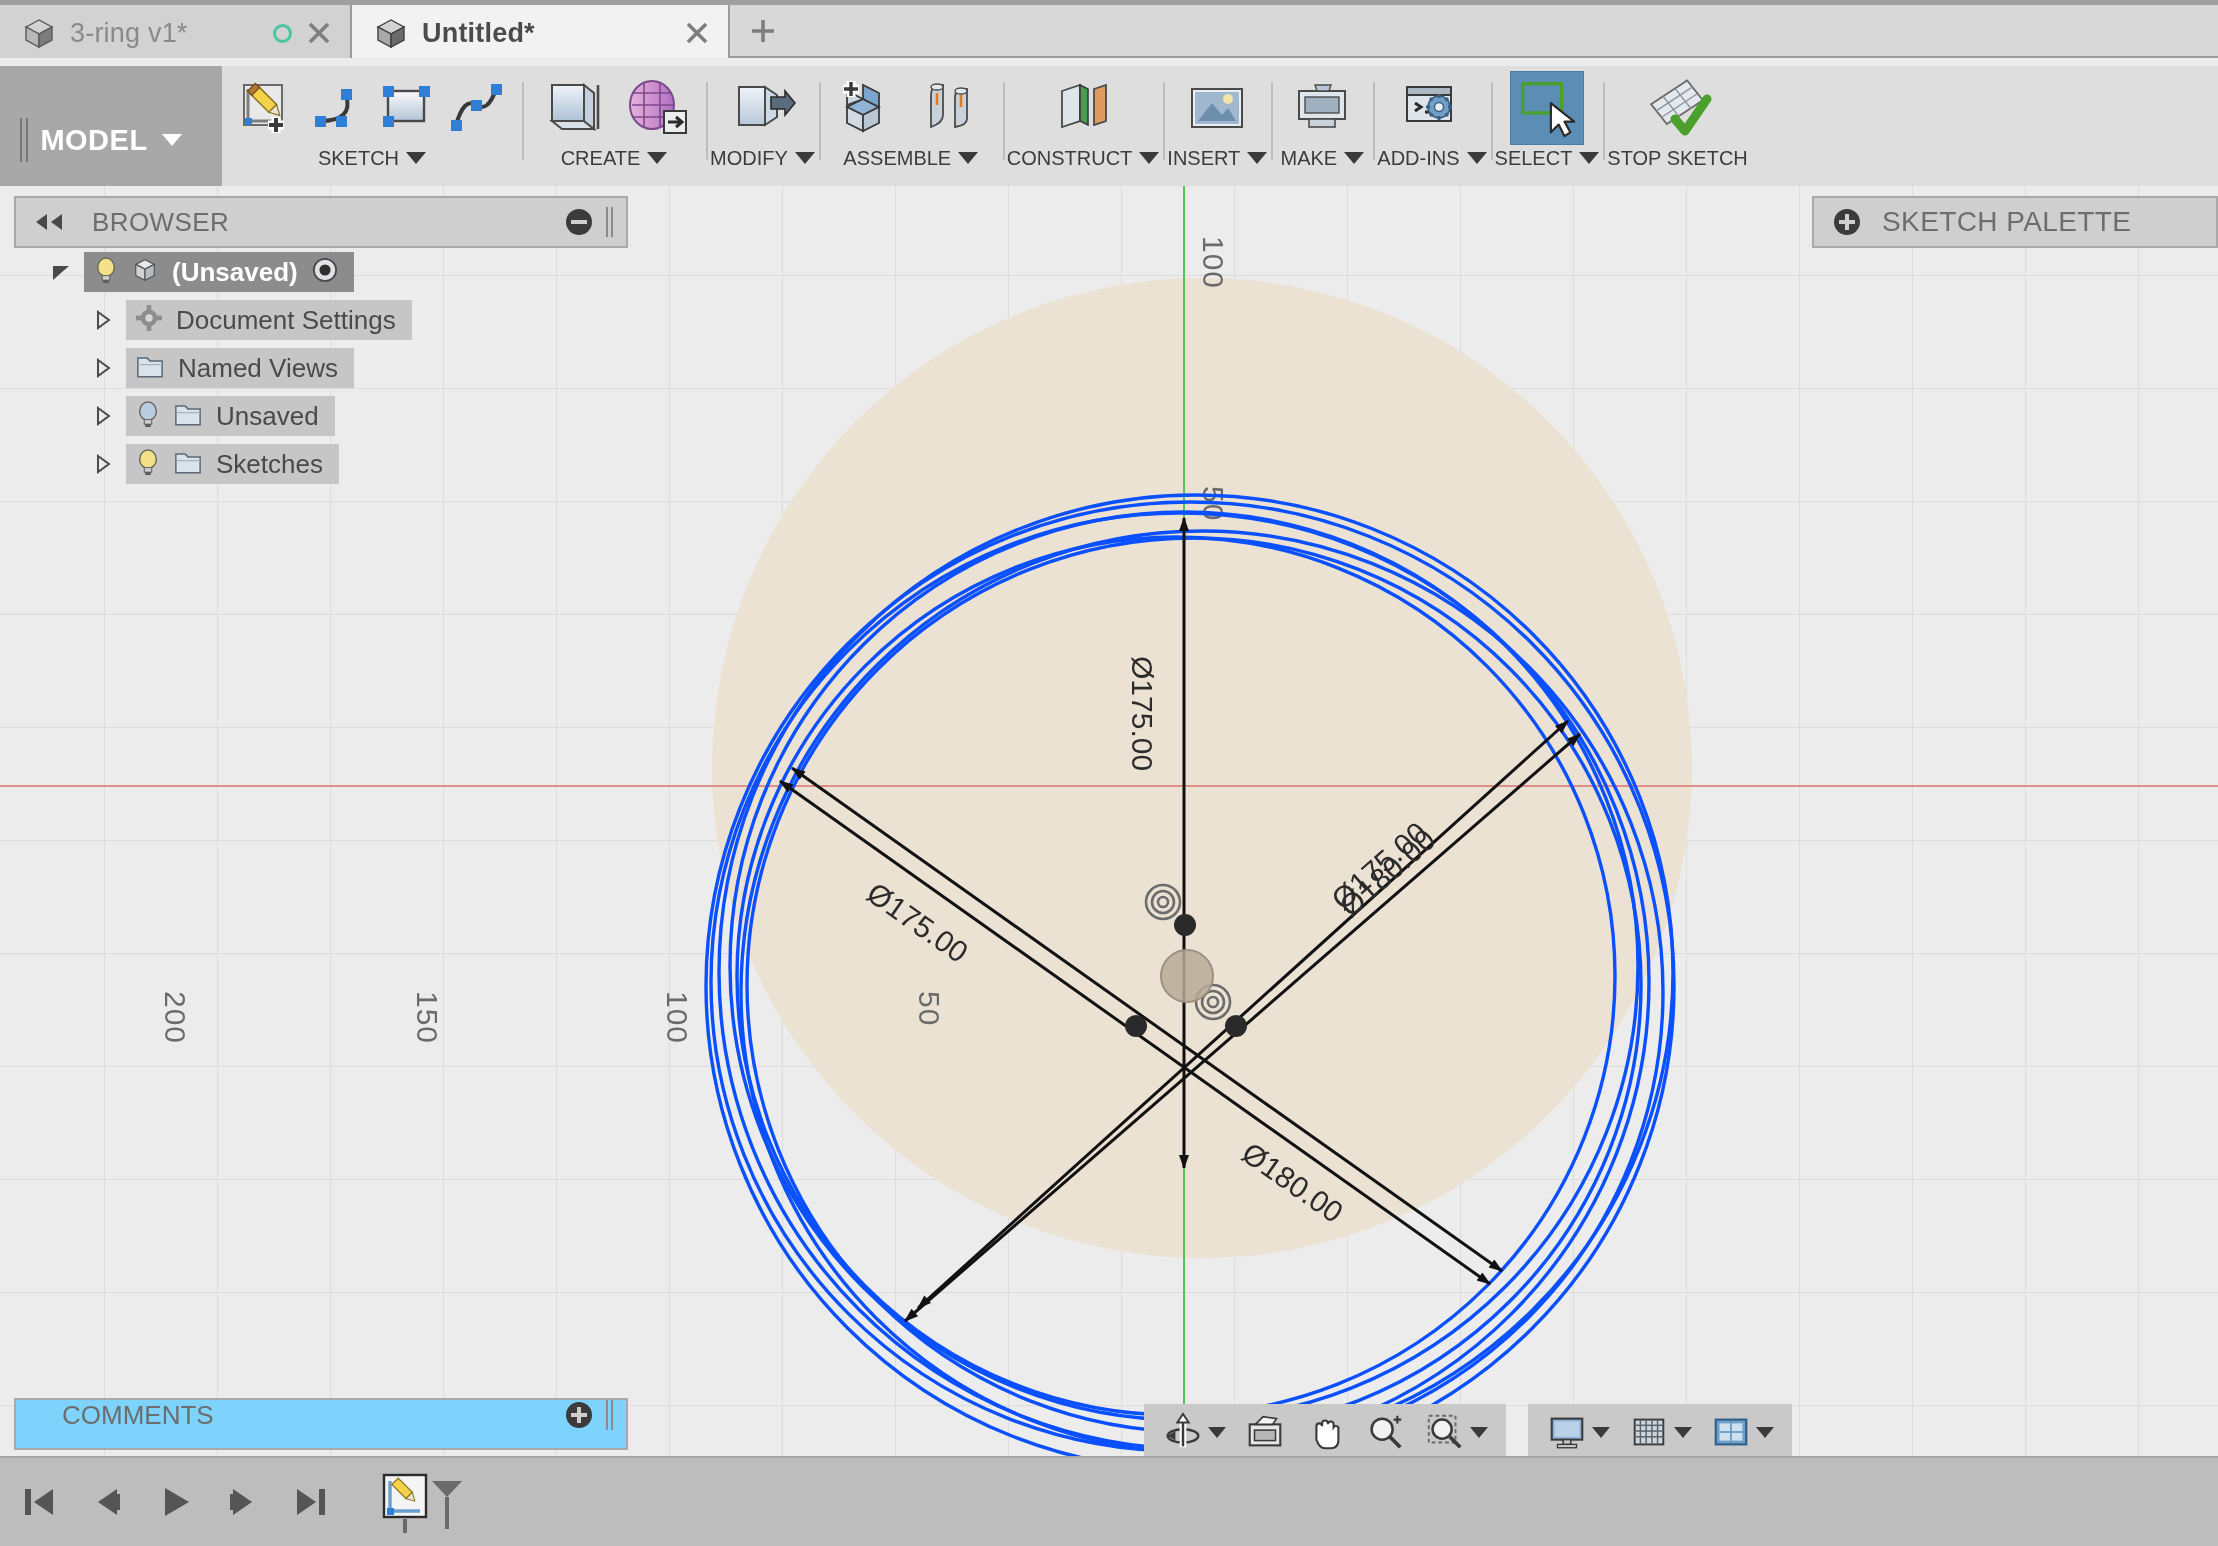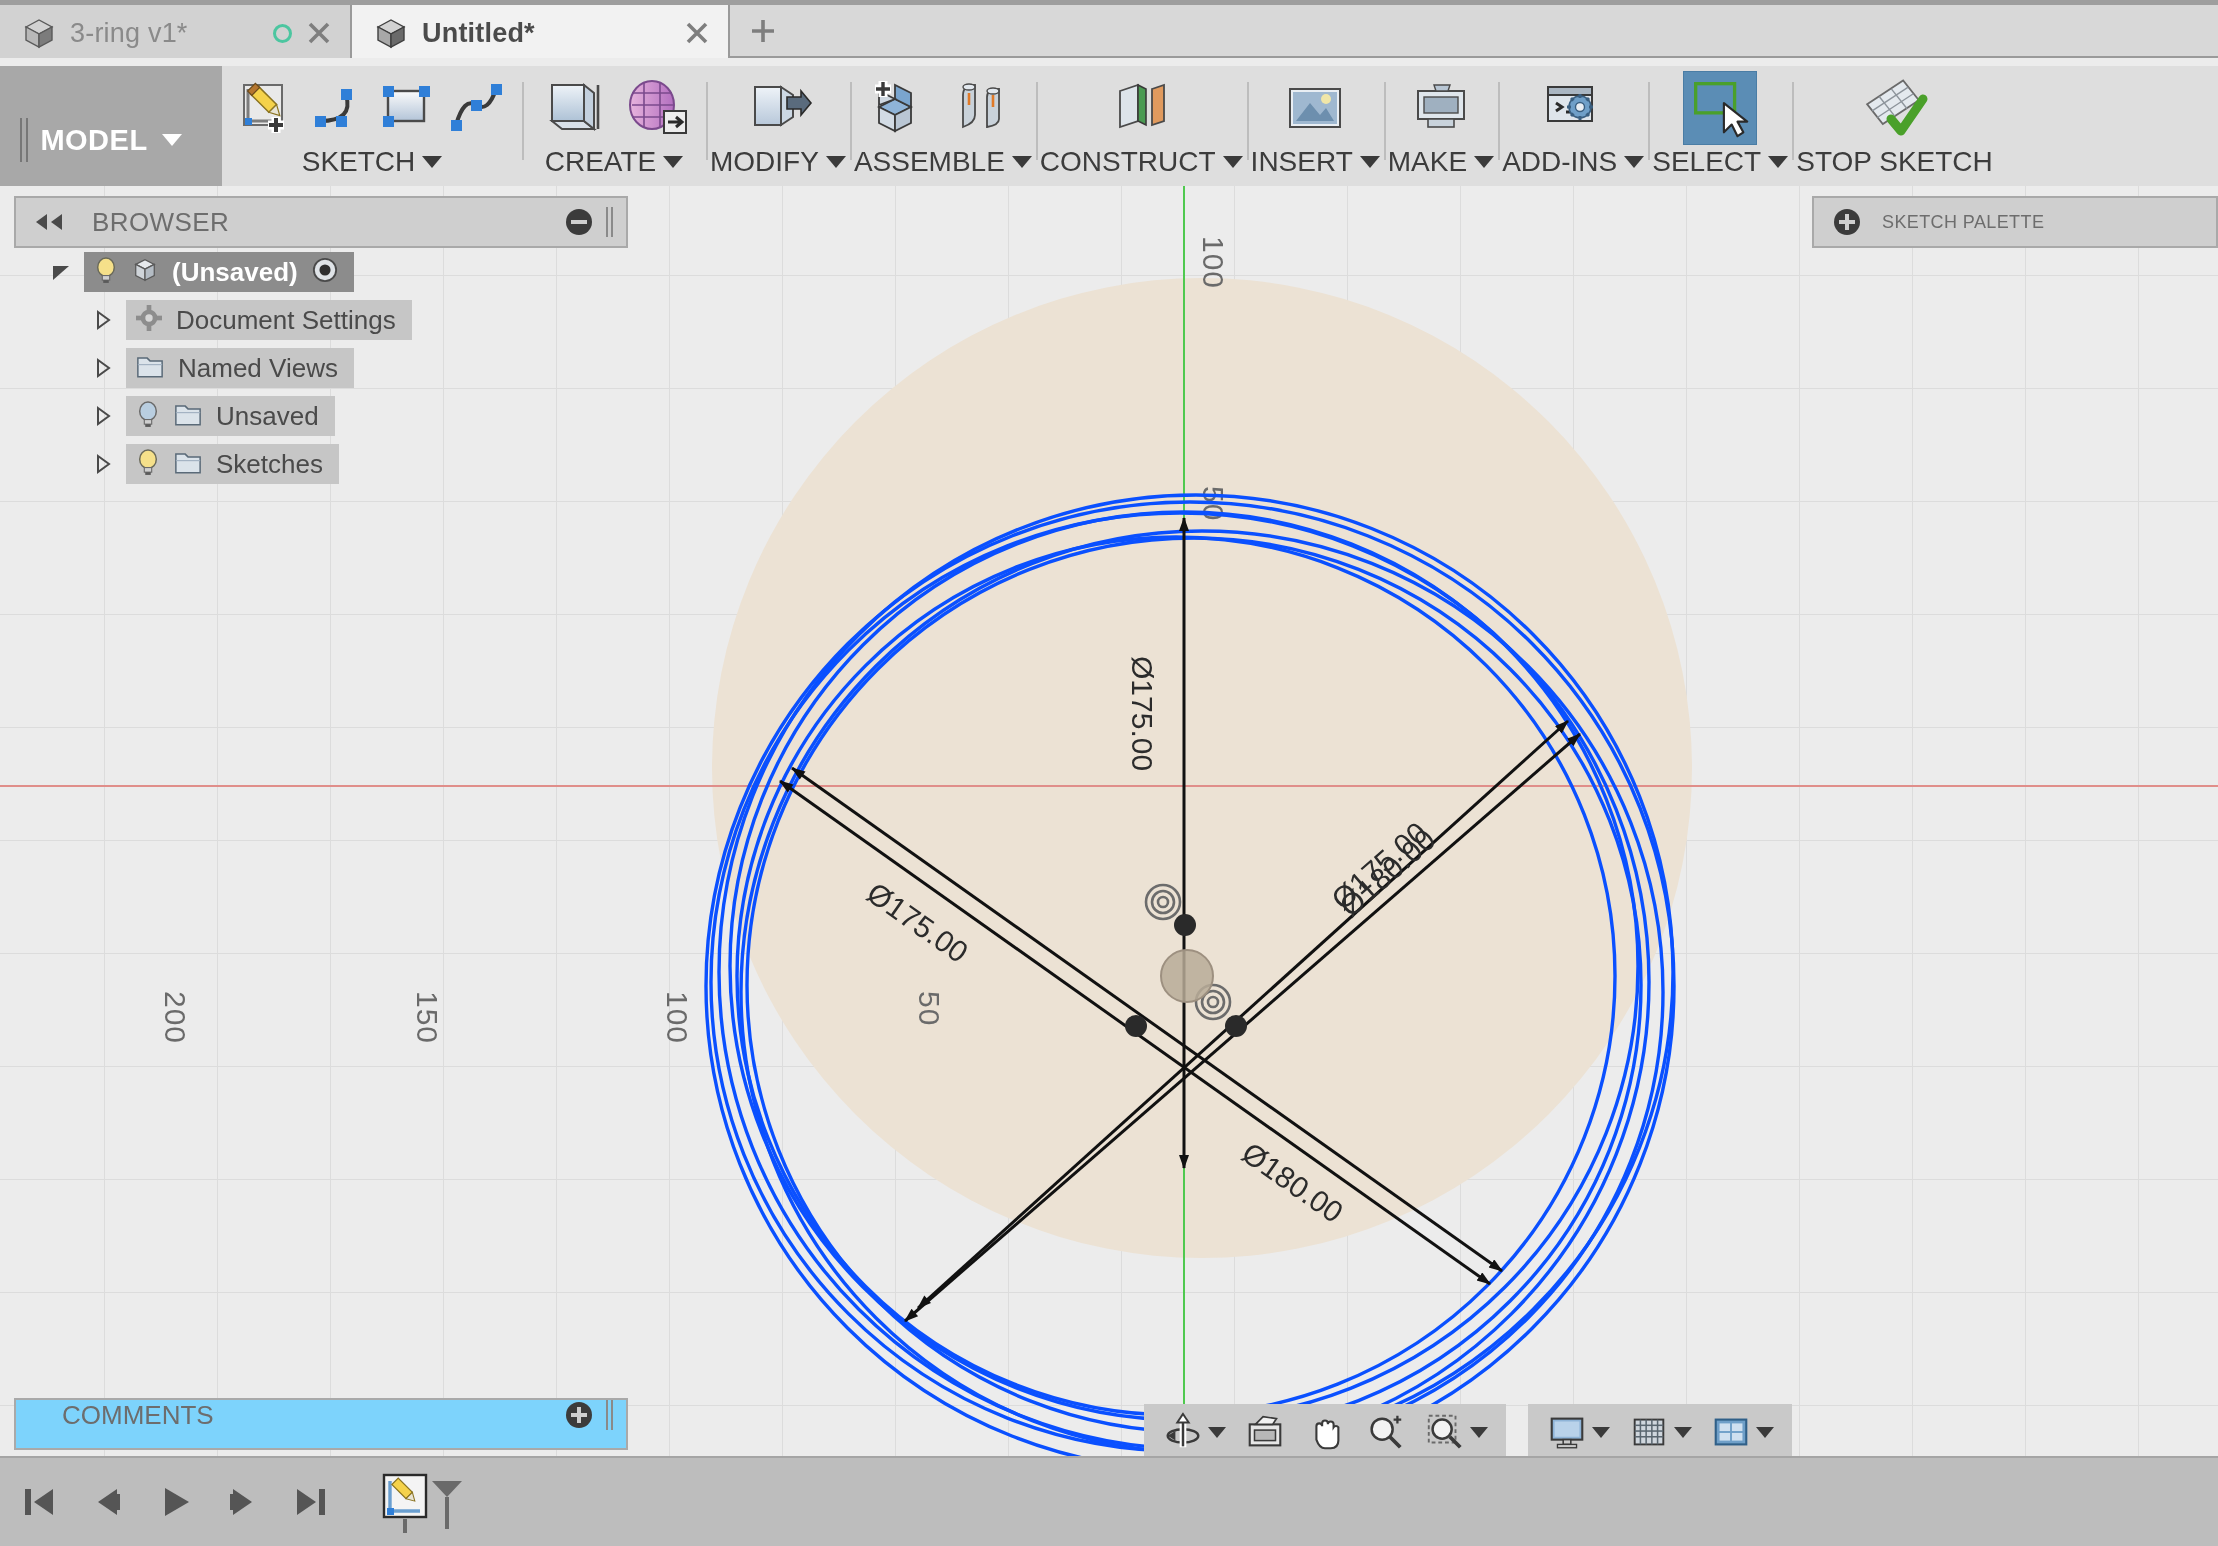--- a/index.html
+++ b/index.html
@@ -112,21 +112,21 @@
   }
   .group + .group::before {
     content: ""; position: absolute; left: 0; top: 16px;
     width: 2px; height: 78px; background: #bdbdbd;
   }
   .group-icons {
     display: flex; align-items: center; justify-content: center;
     gap: 8px; height: 84px; padding: 0 10px;
   }
   .group-label {
-    font-size: 28px; color: #3c3c3c;
+    font-size: 20px; color: #3c3c3c;
     display: flex; align-items: center; gap: 7px;
     white-space: nowrap; line-height: 1;
     margin-top: -2px;
   }
   .ticon {
     width: 62px; height: 62px;
     display: flex; align-items: center; justify-content: center;
     flex: none;
   }
   .ticon.sel {
@@ -250,21 +250,21 @@
     background: #3b3b3b; position: relative; flex: none;
   }
   .plus-btn::after {
     content: ""; position: absolute; left: 5px; top: 11px;
     width: 16px; height: 4px; background: #cfcfcf;
   }
   .plus-btn::before {
     content: ""; position: absolute; left: 11px; top: 5px;
     width: 4px; height: 16px; background: #cfcfcf;
   }
-  .palette-title { font-size: 18px; color: #6d6d6d; letter-spacing: .4px; }
+  .palette-title { font-size: 28px; color: #6d6d6d; letter-spacing: .4px; }
 
   
   .comments {
     position: absolute; left: 14px; top: 1398px;
     width: 614px; height: 52px;
     background: #7dd3fc;
     border: 2px solid #a9a9a9;
     box-sizing: border-box;
     display: flex; align-items: flex-start;
   }

